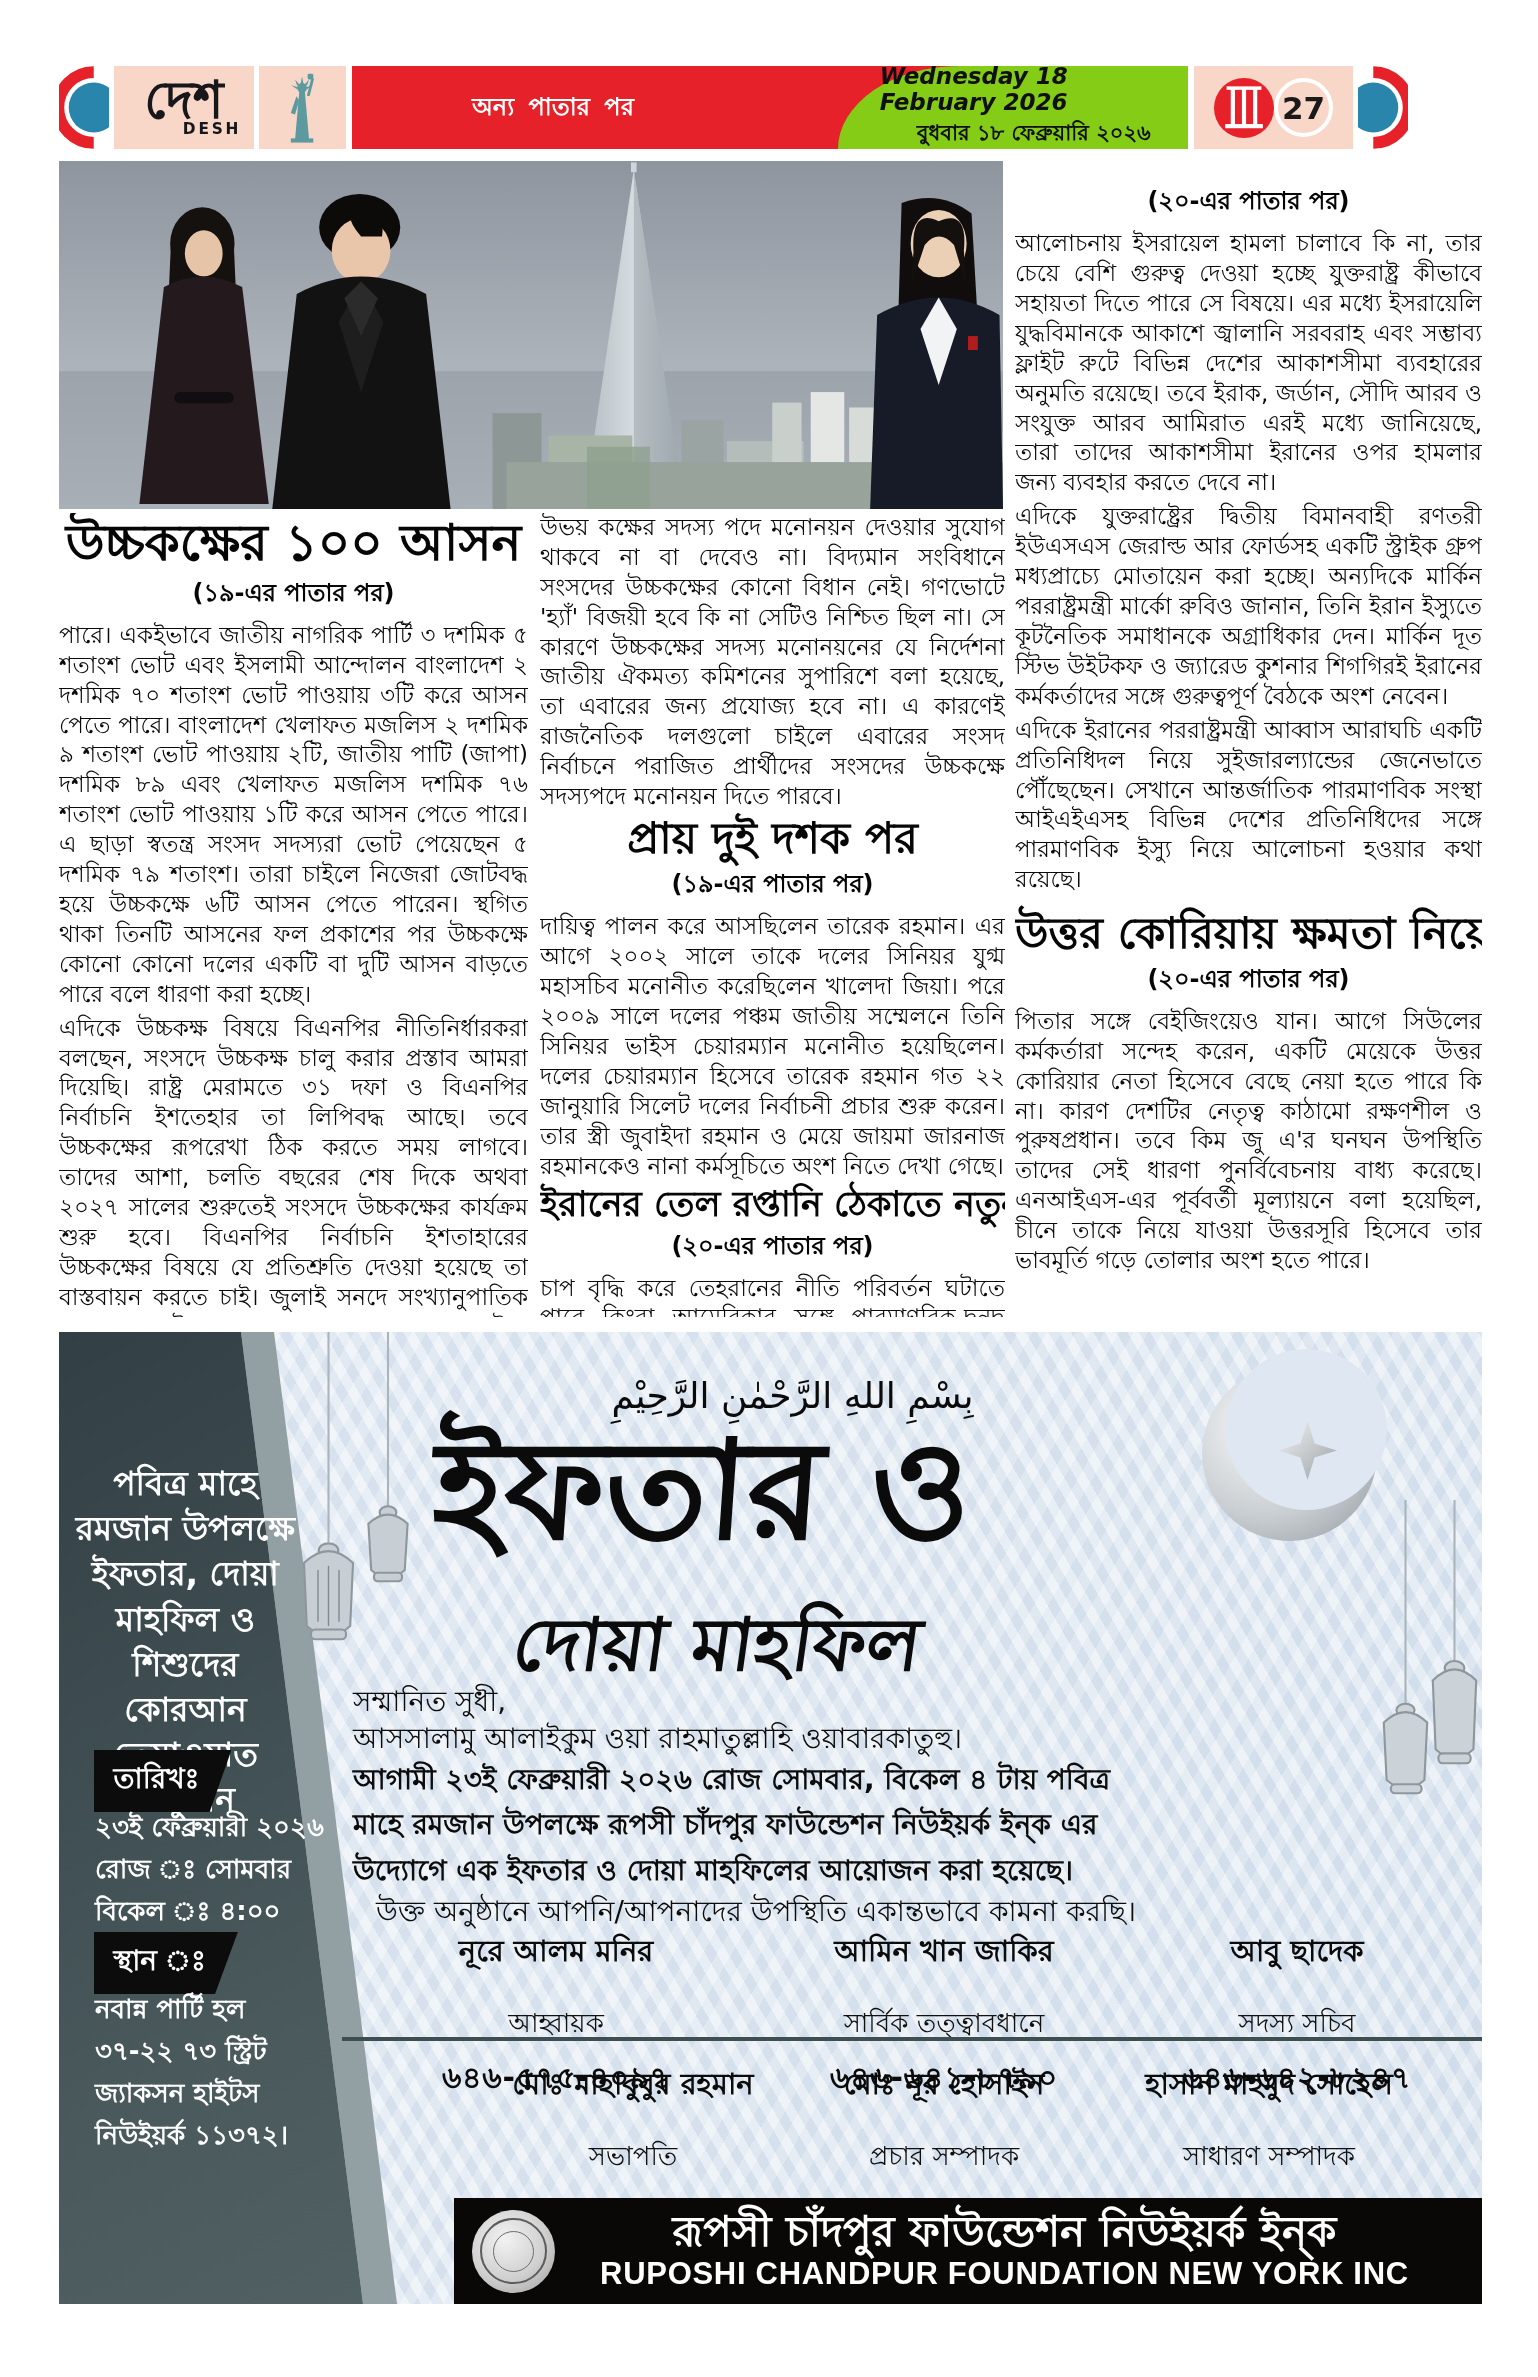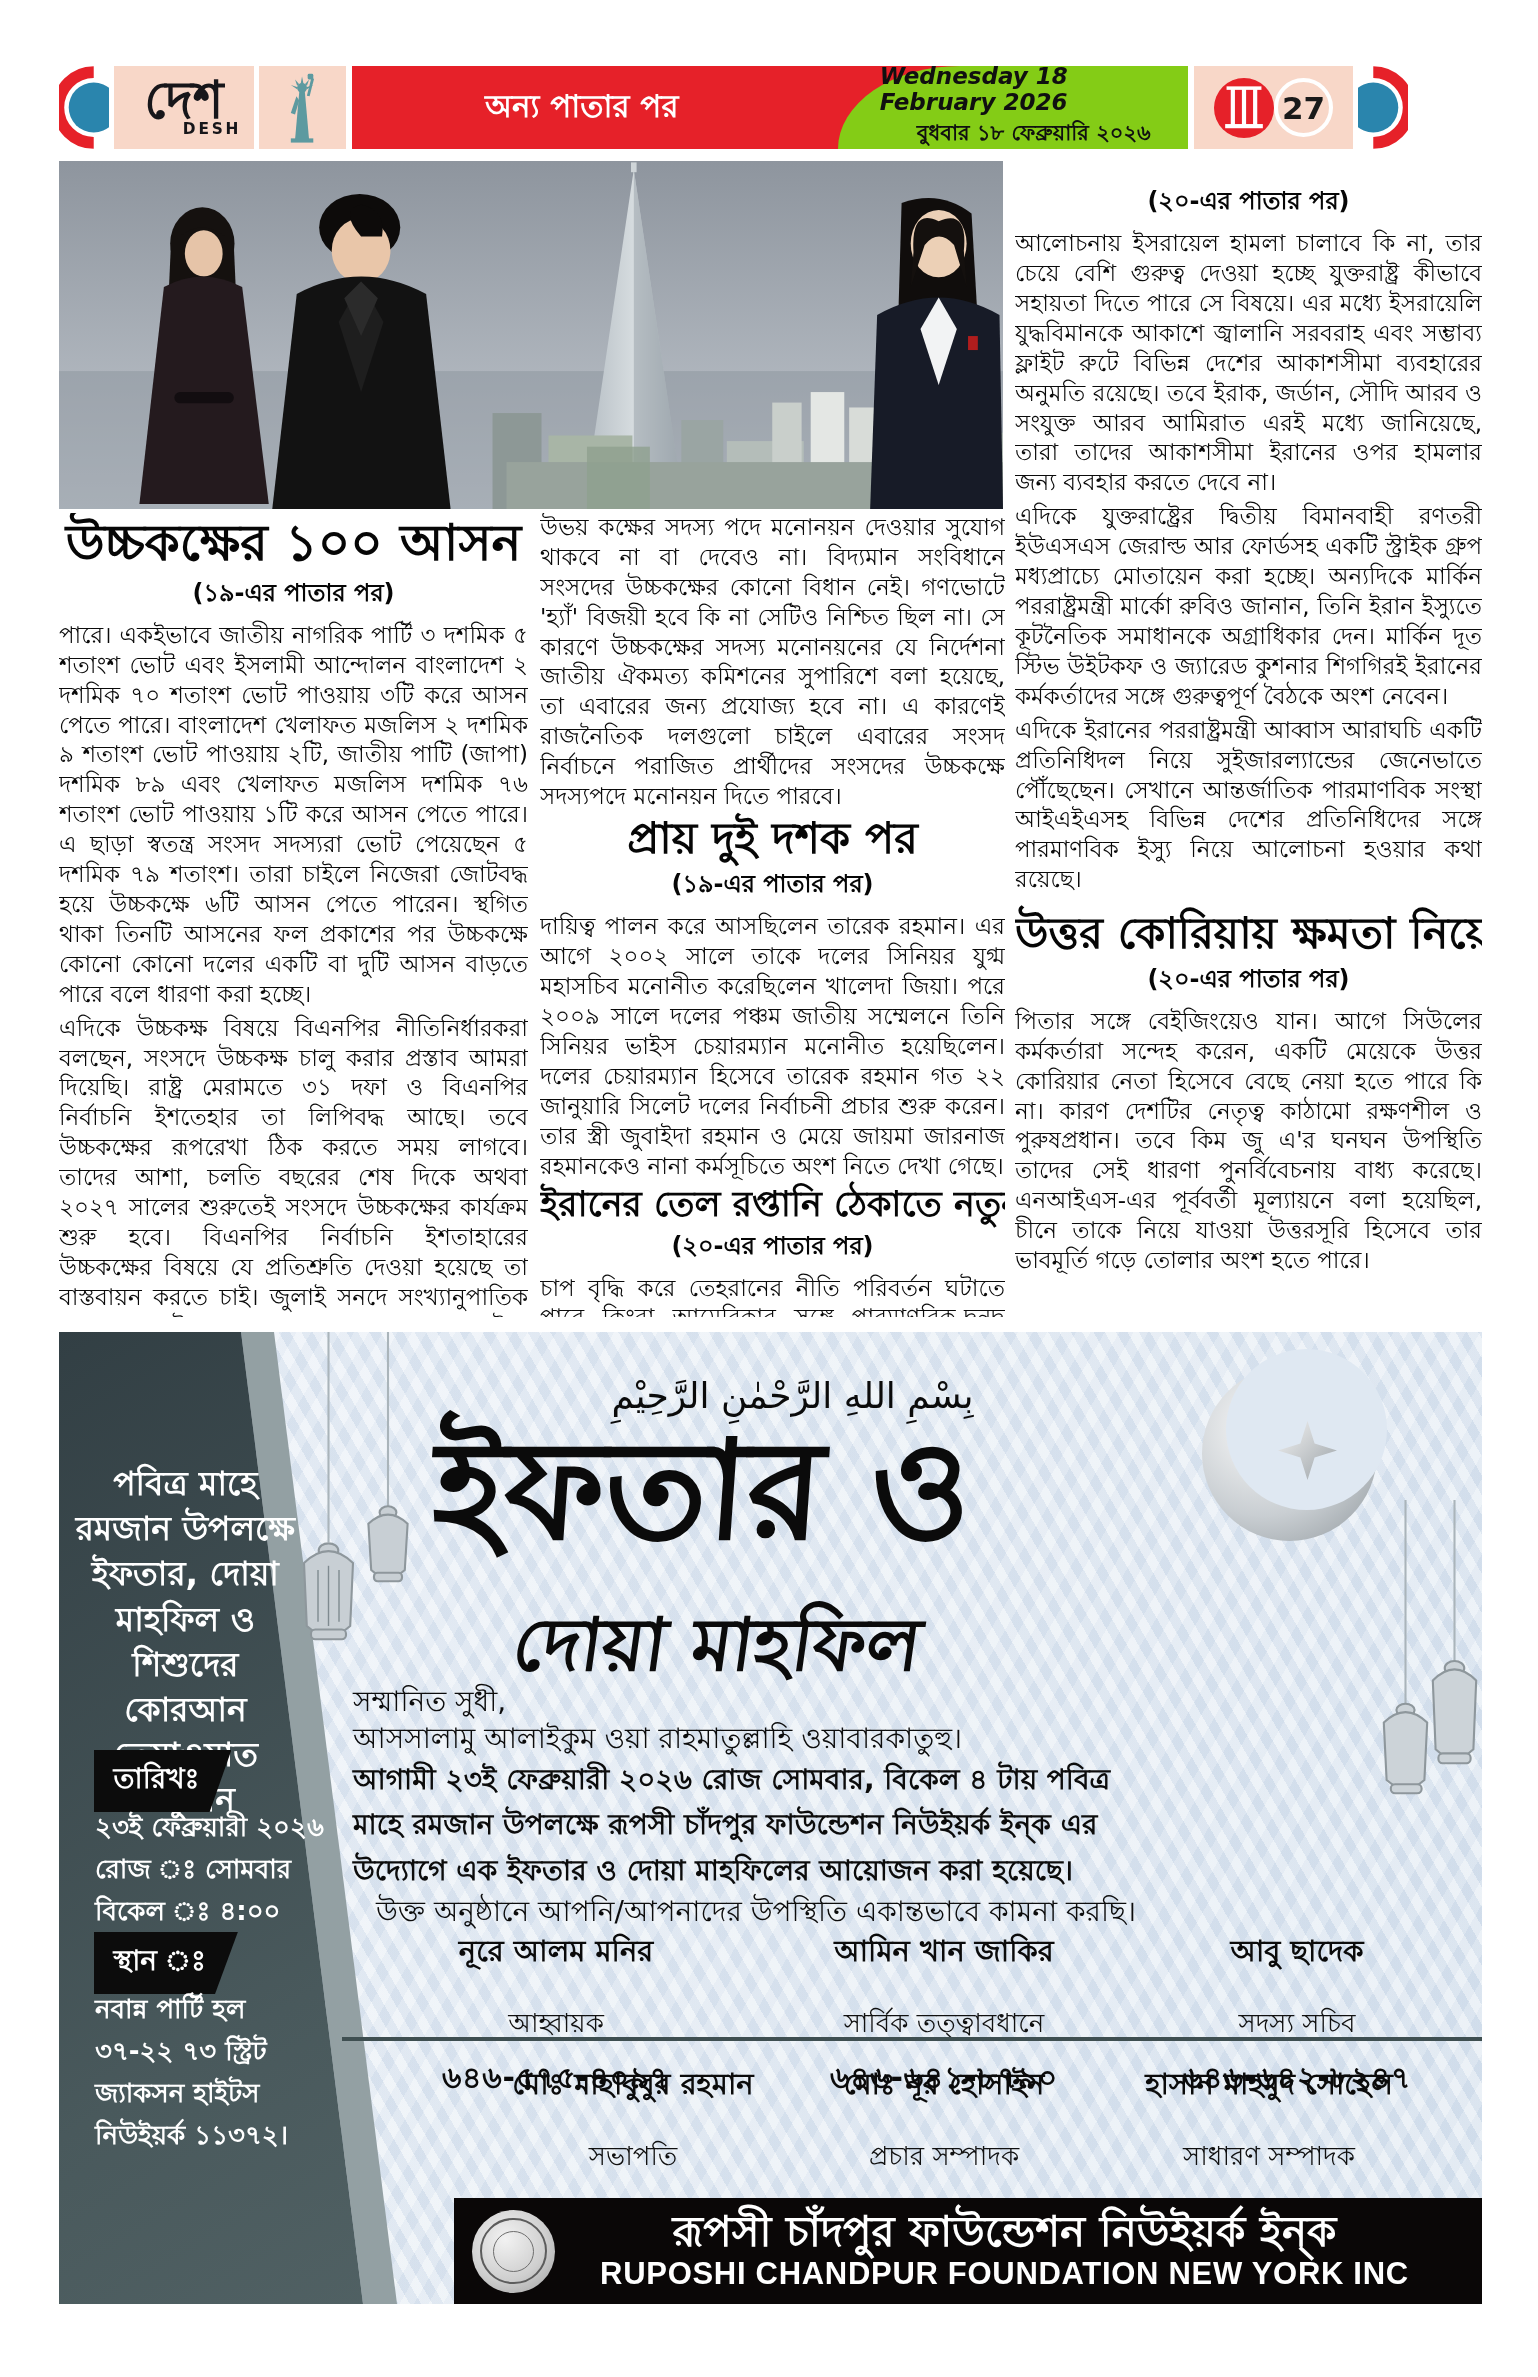--- a/index.html
+++ b/index.html
@@ -9,21 +9,21 @@
   .header{position:absolute;left:59px;top:66px;width:1349px;height:83px;display:flex;align-items:stretch;}
   .rosette{width:50px;position:relative;flex:none;}
   .rosette svg{width:100%;height:100%;}
   .pinkbox{background:#f8d7c8;flex:none;margin-left:4.9px;display:flex;align-items:center;justify-content:center;position:relative;}
   .logo-box{width:140px;flex-direction:column;}
   .logo-bn{font-size:52px;font-weight:bold;color:#17161a;line-height:0.9;}
   .logo-en{font-size:15.4px;font-weight:bold;color:#17161a;letter-spacing:2.8px;margin-top:-4.2px;align-self:flex-end;margin-right:12.6px;}
   .statue-box{width:87px;}
   .statue-box svg{height:73px;}
   .redbanner{flex:1;margin-left:6.3px;position:relative;background:#e62129;overflow:hidden;}
-  .redbanner-label{position:absolute;left:133px;top:50%;transform:translateY(-50%);color:#fff;font-size:31px;font-weight:bold;}
+  .redbanner-label{position:absolute;left:120px;top:50%;transform:translateY(-50%);color:#fff;font-size:24px;font-weight:bold;font-family:Liberation Mono, monospace;}
   .cream{position:absolute;right:0;top:0;width:350px;height:100%;background:#84cc16;border-top-left-radius:154px 105px;
          display:flex;flex-direction:column;align-items:center;justify-content:center;padding-left:42px;box-sizing:border-box;}
   .date-en{font-size:23px;font-weight:bold;color:#101010;font-style:italic;}
   .date-bn{font-size:21px;font-weight:bold;color:#101010;margin-top:2.8px;text-align:center;}
   .icons-box{width:159px;margin-left:6.3px;gap:0;}
   .monument{width:60px;height:60px;border-radius:50%;background:#e62129;position:relative;flex:none;}
   .monument svg{position:absolute;inset:0;}
   .pagecircle{width:59px;height:59px;border-radius:50%;border:4.2px solid #fff;display:flex;align-items:center;justify-content:center;
               font-size:31px;font-weight:bold;color:#1a1a1a;flex:none;}
   

